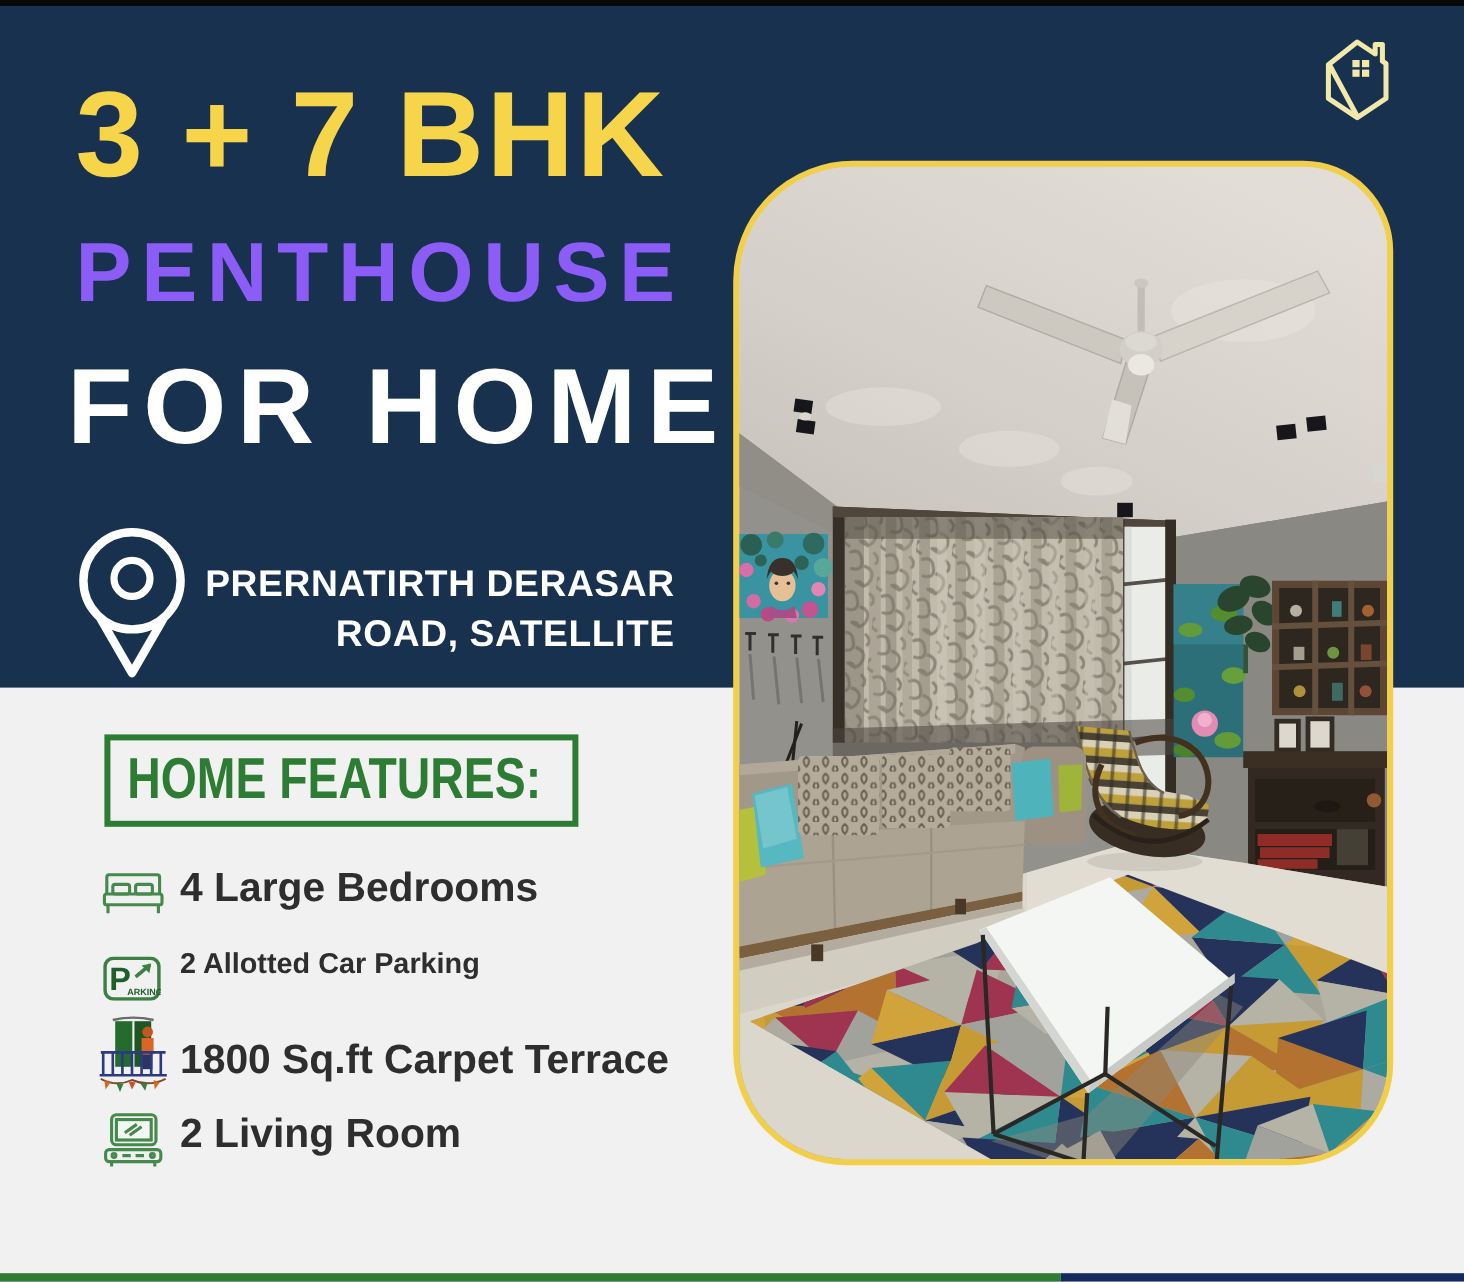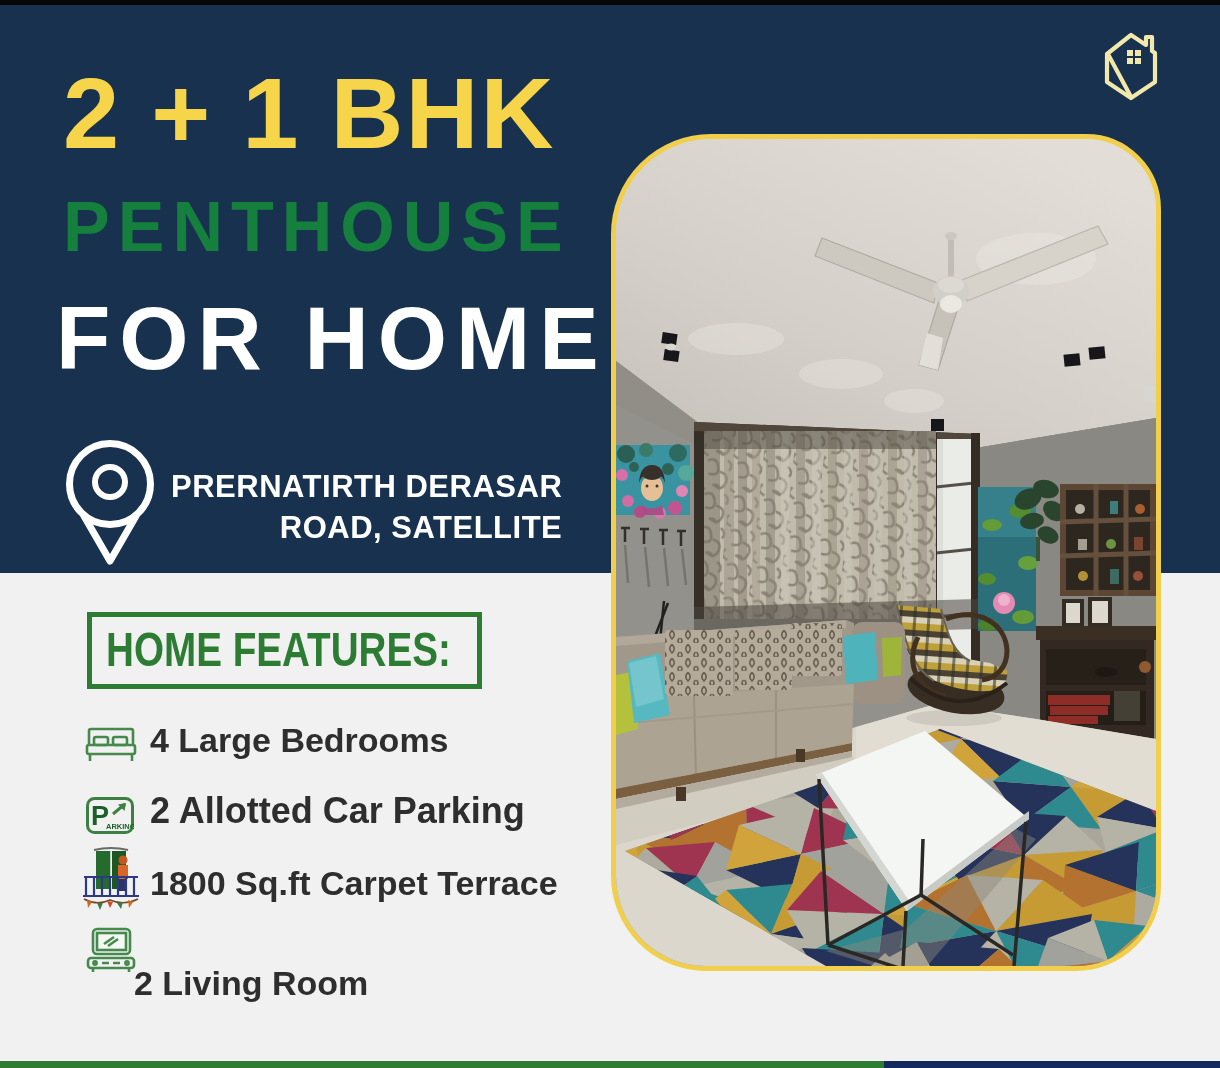--- a/index.html
+++ b/index.html
@@ -7,23 +7,23 @@
        background:#f1f1f1;font-family:"Liberation Sans", sans-serif;}
   .abs{position:absolute;}
 </style>
 </head>
 <body>
 
 <div class="abs" style="left:0;top:0;width:1220px;height:5px;background:#070708;"></div>
 
 <div class="abs" style="left:0;top:5px;width:1220px;height:568px;background:#17314f;"></div>
 
-<div class="abs" style="left:63px;top:56px;color:#f7d54b;font-size:101px;font-weight:bold;letter-spacing:2px;white-space:nowrap;">2 + 1 BHK</div>
-
-<div class="abs" style="left:63px;top:187px;color:#15803d;font-size:70px;font-weight:bold;letter-spacing:8px;white-space:nowrap;">PENTHOUSE</div>
+<div class="abs" style="left:63px;top:56px;color:#f7d54b;font-size:101px;font-weight:bold;letter-spacing:2px;white-space:nowrap;">3 + 7 BHK</div>
+
+<div class="abs" style="left:63px;top:187px;color:#8b5cf6;font-size:70px;font-weight:bold;letter-spacing:8px;white-space:nowrap;">PENTHOUSE</div>
 
 <div class="abs" style="left:56px;top:287px;color:#ffffff;font-size:89px;font-weight:bold;letter-spacing:9px;white-space:nowrap;">FOR HOME</div>
 
 <svg class="abs" style="left:65px;top:440px;" width="90" height="125" viewBox="0 0 90 125">
   <circle cx="45" cy="44" r="40.5" fill="none" stroke="#ffffff" stroke-width="7"></circle>
   <path d="M19 76 L45 121 L71 76" fill="none" stroke="#ffffff" stroke-width="7" stroke-linejoin="round" stroke-linecap="round"></path>
   <circle cx="45" cy="42" r="15" fill="none" stroke="#ffffff" stroke-width="6"></circle>
 </svg>
 
 <div class="abs" style="left:171px;top:466px;color:#ffffff;font-size:31px;font-weight:bold;letter-spacing:0.5px;line-height:41px;white-space:nowrap;text-align:right;">PRERNATIRTH DERASAR<br>ROAD, SATELLITE</div>
@@ -539,21 +539,21 @@
 <div class="abs" style="left:150px;top:721px;color:#2e2e2e;font-size:34px;font-weight:bold;white-space:nowrap;">4 Large Bedrooms</div>
 
 <svg class="abs" style="left:86px;top:797px;" width="48" height="37" viewBox="0 0 48 37">
   <rect x="1.5" y="1.5" width="45" height="34" rx="7" fill="none" stroke="#3c8044" stroke-width="3"></rect>
   <text x="5" y="28" font-family="Liberation Sans, sans-serif" font-size="27" font-weight="bold" fill="#1d5f28">P</text>
   <path d="M27 17 L39 7" stroke="#3c8044" stroke-width="3" fill="none"></path>
   <path d="M40 6 L32 7.5 L38.5 14 Z" fill="#3c8044"></path>
   <text x="20" y="32" font-family="Liberation Sans, sans-serif" font-size="7.5" font-weight="bold" fill="#1d5f28">ARKING</text>
 </svg>
 
-<div class="abs" style="left:150px;top:790px;color:#2e2e2e;font-size:36px;font-weight:bold;white-space:nowrap;">2 Allotted Car Parking</div>
+<div class="abs" style="left:150px;top:790px;color:#2e2e2e;font-size:24px;font-weight:bold;white-space:nowrap;">2 Allotted Car Parking</div>
 
 <svg class="abs" style="left:82px;top:846px;" width="58" height="68" viewBox="0 0 58 68">
   <path d="M12 4 Q29 0 46 4" stroke="#6b6b6b" stroke-width="2" fill="none"></path>
   <rect x="14" y="5" width="15" height="38" fill="#256b2e"></rect>
   <rect x="30" y="5" width="14" height="38" fill="#1c5724"></rect>
   <line x1="29" y1="5" x2="29" y2="43" stroke="#eef2ee" stroke-width="1.5"></line>
   <circle cx="41" cy="14" r="4.5" fill="#c2571f"></circle>
   <path d="M36 19 h10 v14 h-10 z" fill="#d96527"></path>
   <rect x="37" y="33" width="8" height="12" fill="#2c3365"></rect>
   <g stroke="#2c3a85" stroke-width="2.2" fill="none">
@@ -585,17 +585,17 @@
     <rect x="12" y="6" width="29" height="17" fill="#f4f7f4"></rect>
     <path d="M19 17 L29 10 M23 19 L33 12"></path>
     <rect x="3" y="31" width="46" height="10" rx="3"></rect>
     <circle cx="10" cy="36" r="1.6"></circle>
     <circle cx="42" cy="36" r="1.6"></circle>
     <path d="M17 36 L24 36 M28 36 L35 36"></path>
     <path d="M8 41 L8 45 M44 41 L44 45"></path>
   </g>
 </svg>
 
-<div class="abs" style="left:134px;top:926px;color:#2e2e2e;font-size:34px;font-weight:bold;white-space:nowrap;margin-top:38px;">2 Living Room</div>
+<div class="abs" style="left:150px;top:926px;color:#2e2e2e;font-size:34px;font-weight:bold;white-space:nowrap;">2 Living Room</div>
 
 <div class="abs" style="left:0;top:1061px;width:884px;height:7px;background:#2e7d32;"></div>
 
 <div class="abs" style="left:884px;top:1061px;width:336px;height:7px;background:#142a5c;"></div>
 
 </body></html>

